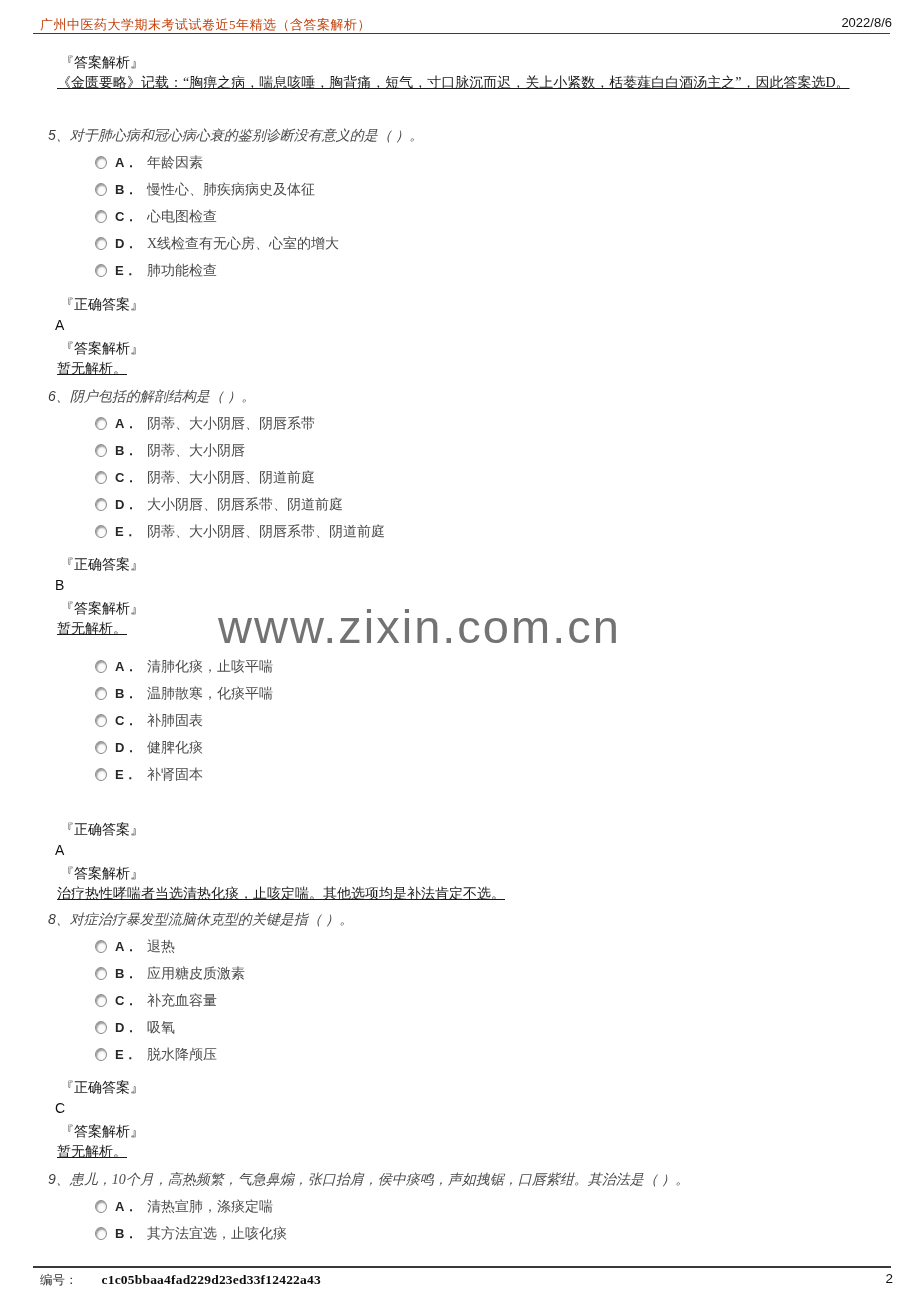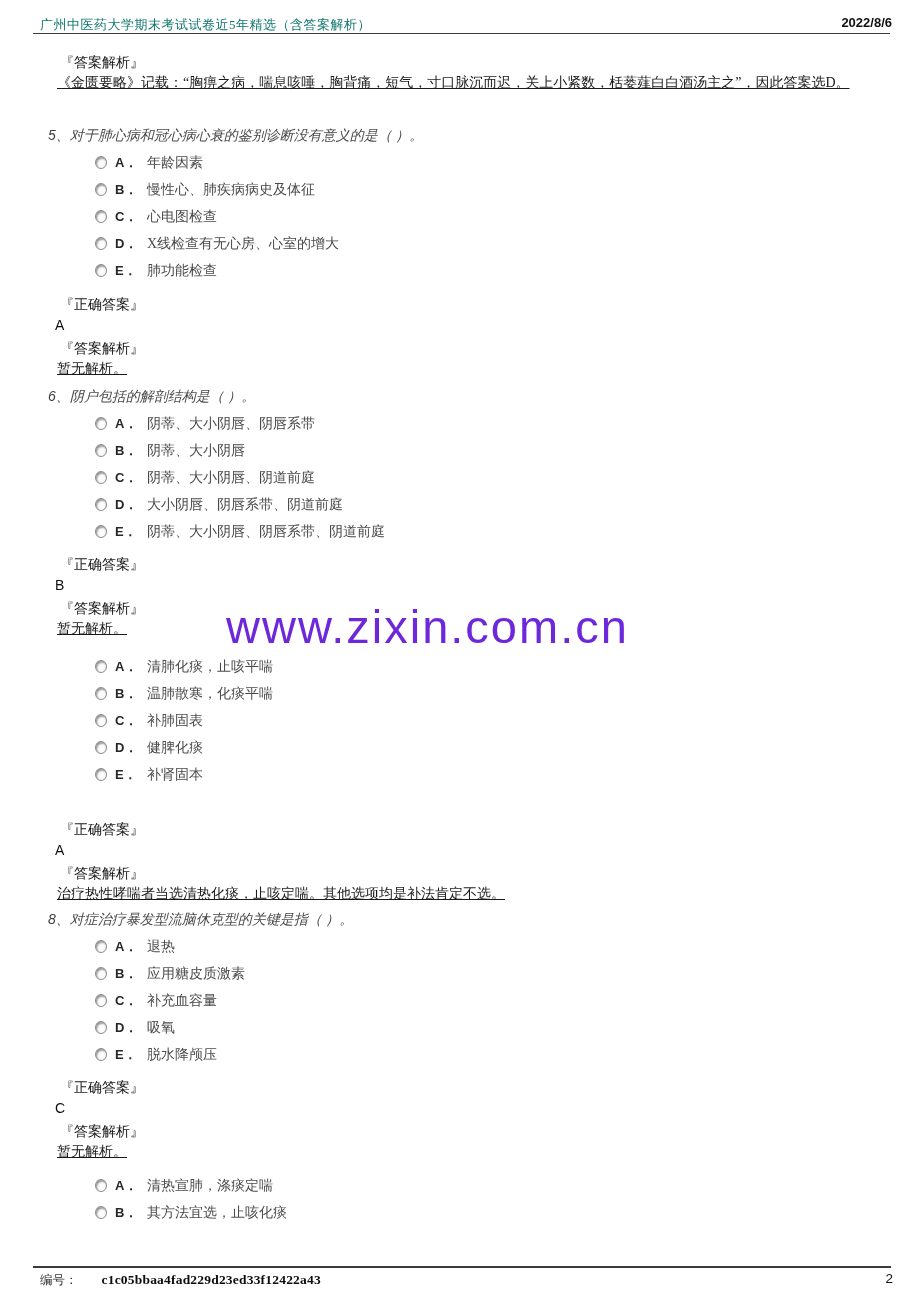--- a/index.html
+++ b/index.html
@@ -5,27 +5,27 @@
   html,body{margin:0;padding:0;}
   body{
     width:920px;height:1302px;position:relative;overflow:hidden;
     background:#ffffff;
     font-family:"Liberation Serif","DejaVu Serif",serif;
     color:#333;
   }
   .abs{position:absolute;}
 
   
-  .header-title{top:16px;left:40px;font-size:13px;color:#0f766e;letter-spacing:.5px;}
-  .header-date{top:15px;right:28px;font-family:"Liberation Sans","DejaVu Sans",sans-serif;font-weight:bold;font-size:13px;color:#111;}
+  .header-title{top:16px;left:40px;font-size:13px;color:#c2410c;letter-spacing:.5px;}
+  .header-date{top:15px;right:28px;font-family:"Liberation Sans","DejaVu Sans",sans-serif;font-weight:normal;font-size:13px;color:#111;}
   .header-rule{top:33px;left:33px;width:857px;border-top:1.6px solid #3c3c3c;height:0;}
 
   
-  .watermark{top:599px;left:226px;font-family:"Liberation Sans","DejaVu Sans",sans-serif;
-    font-size:47px;color:#6d28d9;letter-spacing:2px;z-index:0;white-space:nowrap;}
+  .watermark{top:599px;left:218px;font-family:"Liberation Sans","DejaVu Sans",sans-serif;
+    font-size:47px;color:#737373;letter-spacing:2px;z-index:0;white-space:nowrap;}
 
   .layer{position:absolute;inset:0;z-index:1;}
 
   
   .ans-label{margin-left:5px;font-size:14px;color:#161616;line-height:20px;}
   .ans-value{font-family:"Liberation Sans","DejaVu Sans",sans-serif;font-size:14px;color:#0f0f0f;line-height:20px;}
   .ans-label-2{margin-top:4px;}
   .ans-text{margin-left:2px;font-size:14px;color:#1a1a1a;line-height:19px;text-decoration:underline;}
   .wrap-text{width:812px;word-break:break-all;}
 
@@ -202,20 +202,21 @@
     </div>
   </div>
   <div class="abs" style="top:1078px;left:55px;">
     <div class="ans-label">『正确答案』</div>
     <div class="ans-value">C</div>
     <div class="ans-label ans-label-2">『答案解析』</div>
     <div class="ans-text">暂无解析。</div>
   </div>
 
   <div class="abs" style="top:1169px;left:48px;">
+    <div class="q-stem"><span class="q-num">9、</span><span>患儿，10个月，高热频繁，气急鼻煽，张口抬肩，侯中痰鸣，声如拽锯，口唇紫绀。其治法是（      ）。</span></div>
     <div class="options">
       <div class="opt">
           <span class="radio"></span>
           <span class="letter">A．</span>
           <span class="opt-text">清热宣肺，涤痰定喘</span>
         </div>
       <div class="opt">
           <span class="radio"></span>
           <span class="letter">B．</span>
           <span class="opt-text">其方法宜选，止咳化痰</span>

